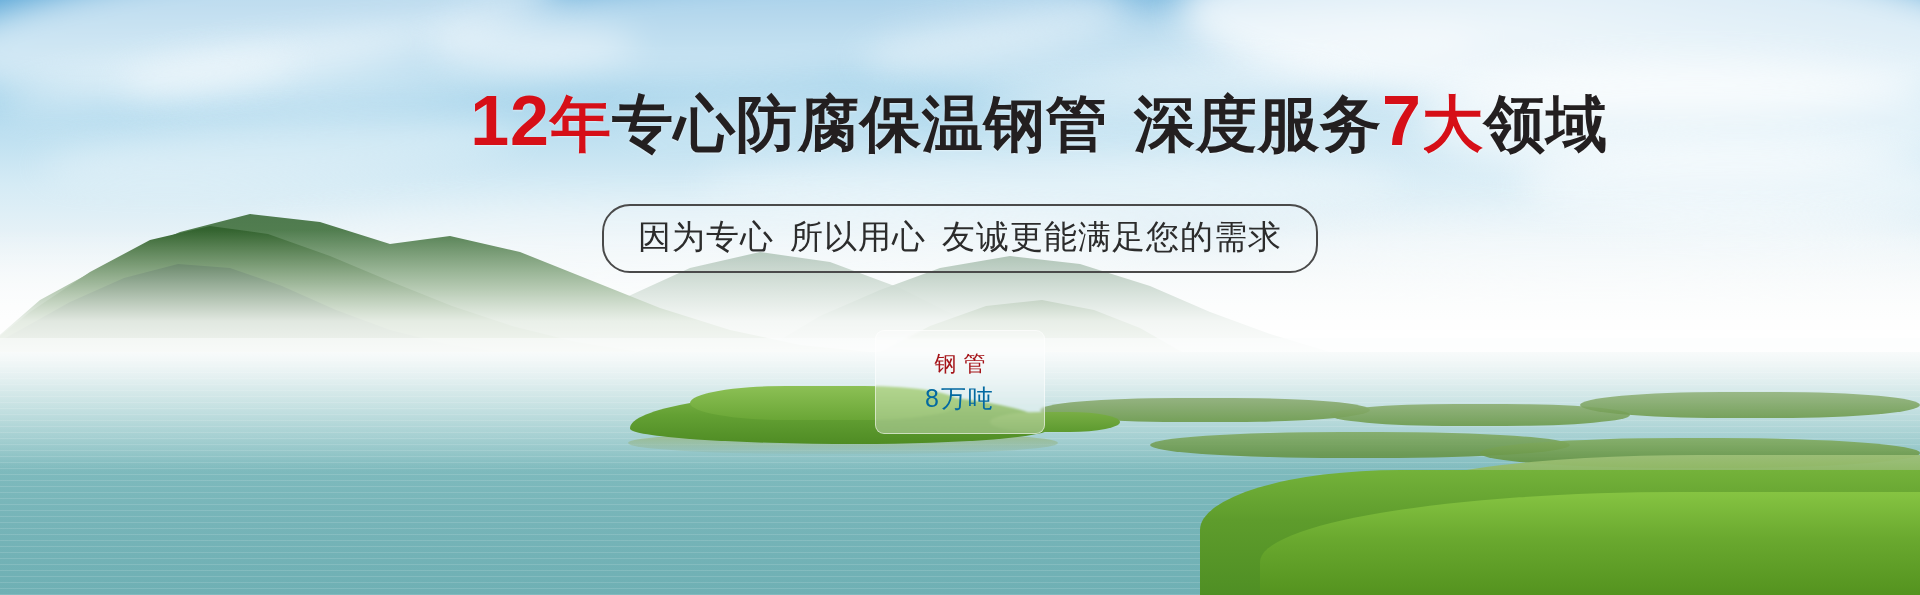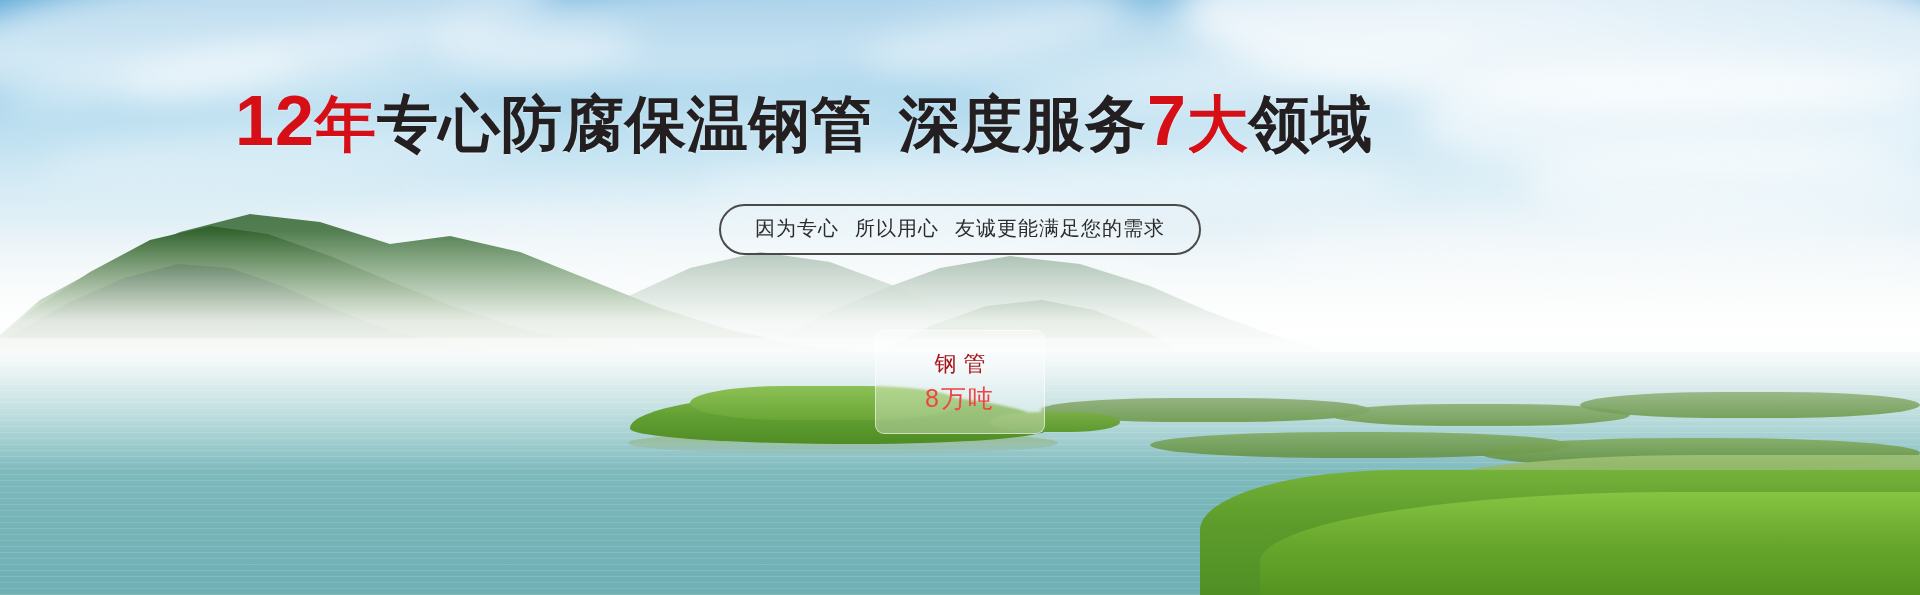--- a/index.html
+++ b/index.html
@@ -130,39 +130,39 @@
   .island-tail {
     position:absolute; left:990px; top:412px; width:130px; height:20px;
     background:linear-gradient(to bottom,#79ae45,#5d9a2f); border-radius:50%/65%;
   }
 
   
   .content { position:absolute; left:0; top:0; width:1920px; height:595px; }
 
   .headline {
     position:absolute; top:86px; left:0; width:1608px;
-    text-align:center;
+    text-align:right;
     font-size:61px;
     font-weight:bold;
     letter-spacing:1px;
     line-height:1;
     color:#231f20;
     white-space:nowrap;
     text-shadow:0 1px 2px rgba(255,255,255,.45);
   }
   .headline .num { color:#d60f17; font-size:70px; }
   .headline .red { color:#d60f17; }
   .headline .gap { display:inline-block; width:26px; }
 
   .subtitle-pill {
     position:absolute; top:204px; left:50%; transform:translateX(-50%);
     border:2px solid #4a4a4a;
     border-radius:28px;
     padding:9px 34px 11px;
-    font-size:20px;
+    font-size:33px;
     color:#2c2c2c;
     letter-spacing:1px;
     white-space:nowrap;
     background:rgba(255,255,255,.04);
   }
   .subtitle-pill .sp { display:inline-block; width:16px; }
 
   
   .cards {
     position:absolute; top:330px; left:50%; transform:translateX(-50%);
@@ -184,21 +184,21 @@
   }
   .card-label {
     font-size:22px;
     color:#a51419;
     letter-spacing:7px;
     text-indent:7px;
     line-height:1;
   }
   .card-value {
     font-size:25px;
-    color:#ef4444;
+    color:#0369a1;
     letter-spacing:2px;
     line-height:1;
   }
   .card-value sup { font-size:15px; vertical-align:super; letter-spacing:0; }
 </style>
 </head>
 <body>
 
 <div class="banner">
 

